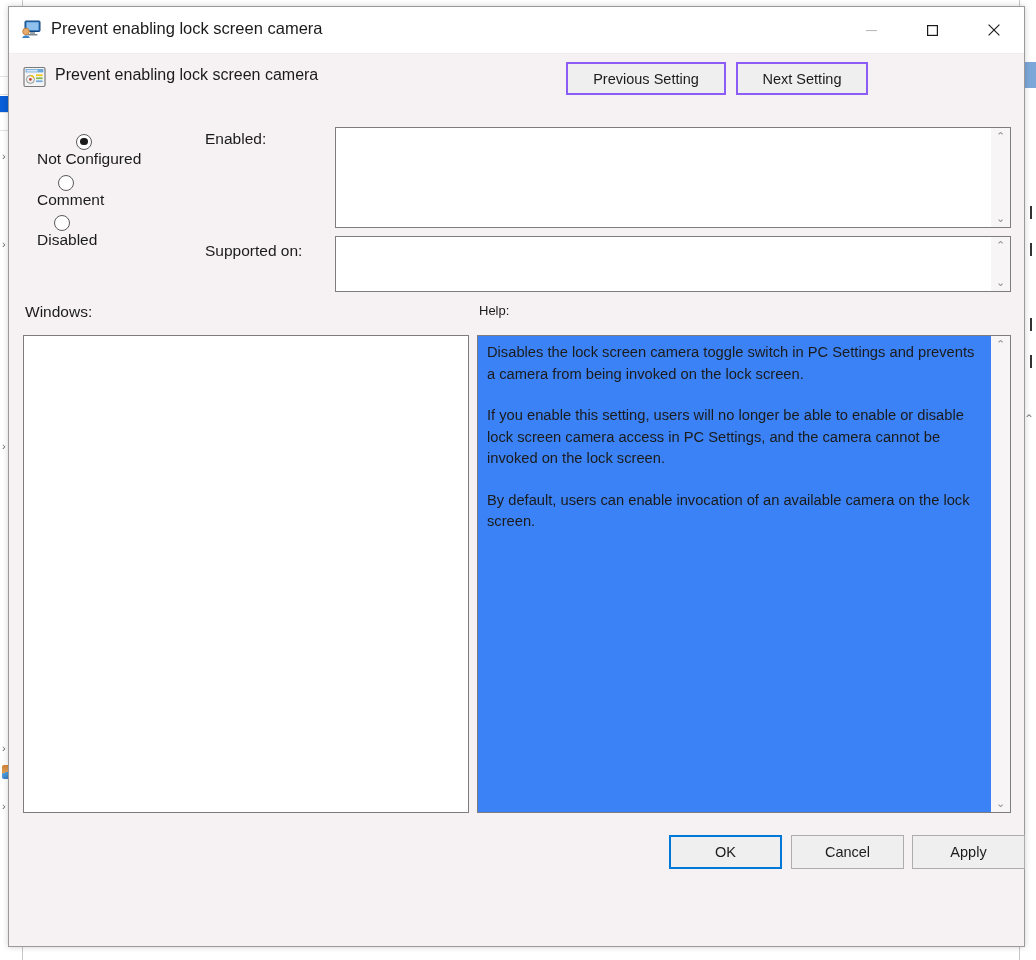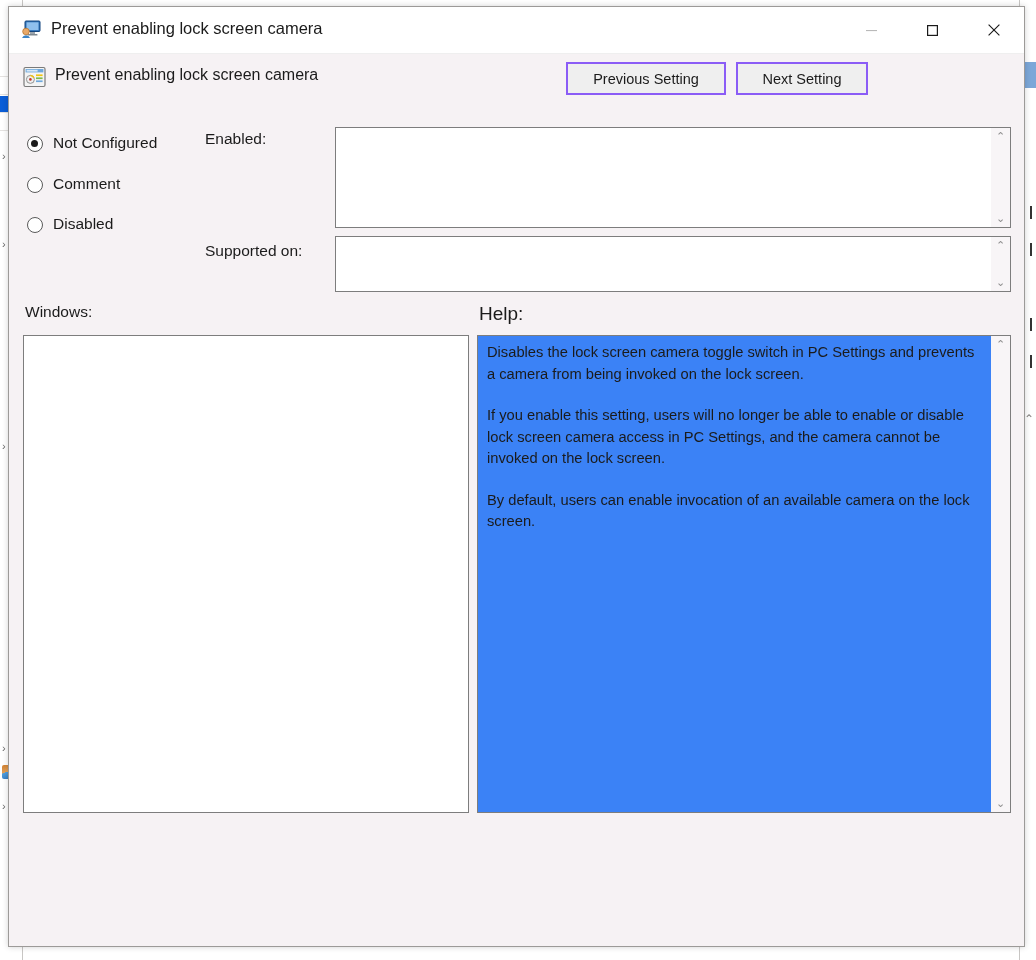--- a/index.html
+++ b/index.html
@@ -168,22 +168,23 @@
 
   
   .state-area {
     position: relative;
     height: 193px;
   }
   .radio-row {
     position: absolute;
     left: 18px;
     display: flex;
-    align-items: flex-end;
-    cursor: default;
+    align-items: center;
+    cursor: default;
+    flex-direction: column;
   }
   .radio-dot {
     width: 16px;
     height: 16px;
     border: 1.3px solid #5a5a5a;
     border-radius: 50%;
     background: #ffffff;
     box-sizing: border-box;
     position: relative;
     flex: none;
@@ -269,21 +270,21 @@
     line-height: 1;
     cursor: default;
   }
 
   
   .section-labels {
     position: relative;
     height: 40px;
   }
   #options-label { position: absolute; left: 16px; top: 8px; font-size: 15.5px; color: #1b1b1b; }
-  #help-label { position: absolute; left: 470px; top: 8px; font-size: 19px; color: #1b1b1b; }
+  #help-label { position: absolute; left: 470px; top: 8px; font-size: 13px; color: #1b1b1b; }
 
   .panels {
     position: relative;
     height: 480px;
   }
   #options-panel {
     position: absolute;
     left: 14px;
     top: 0;
     width: 446px;
@@ -471,15 +472,20 @@
           <p>If you enable this setting, users will no longer be able to enable or disable lock screen camera access in PC Settings, and the camera cannot be invoked on the lock screen.</p>
           <p>By default, users can enable invocation of an available camera on the lock screen.</p>
         </div>
         <div class="sb-vert">
           <div class="sb-arrow">⌃</div>
           <div class="sb-arrow">⌄</div>
         </div>
       </div>
     </div>
 
+    <div class="footer">
+      <button class="dlg-btn" id="ok-button">OK</button>
+      <button class="dlg-btn" id="cancel-button">Cancel</button>
+      <button class="dlg-btn" id="apply-button">Apply</button>
+    </div>
 
   </div>
 </div>
 
 </body></html>

